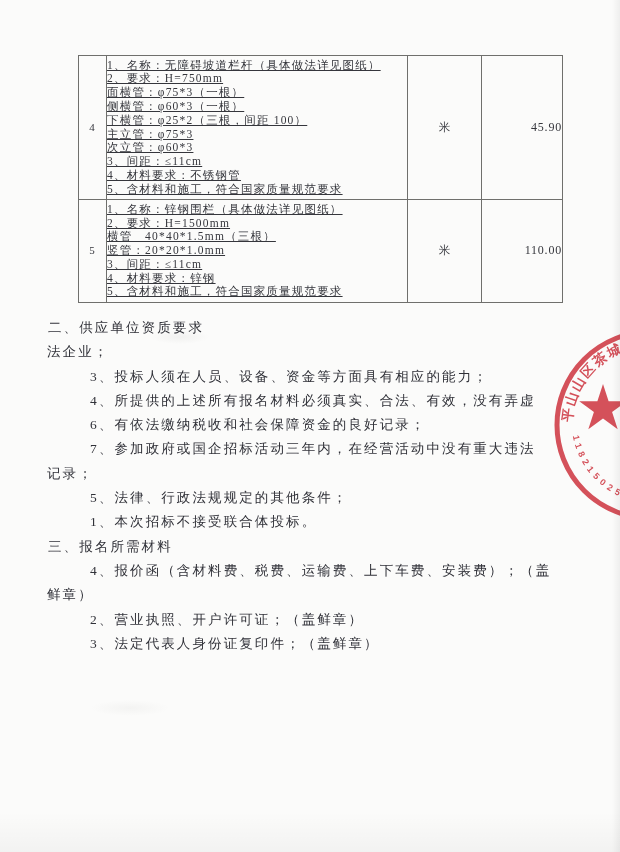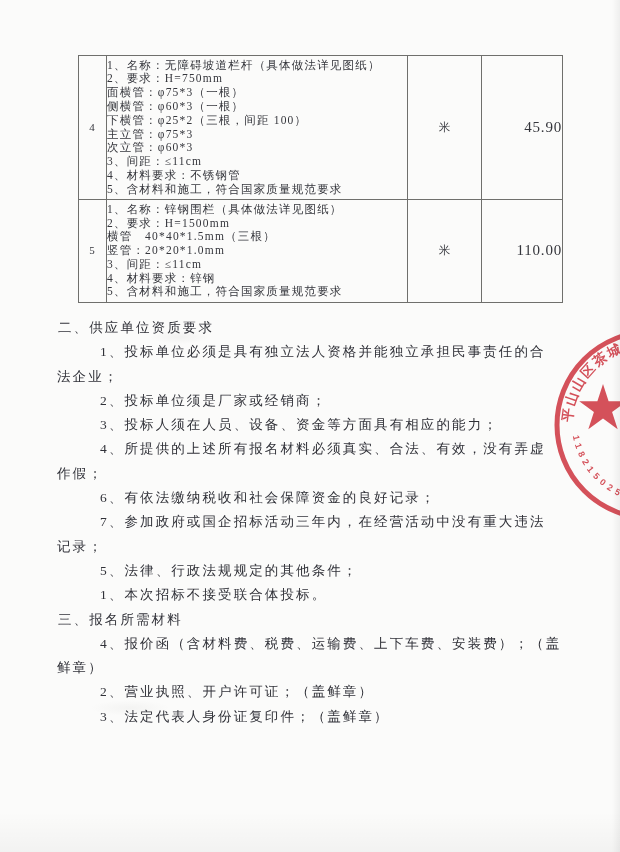--- a/index.html
+++ b/index.html
@@ -36,29 +36,30 @@
     border:1px solid #6f6f6c;
     vertical-align:middle;
     padding:0;
   }
   td.c-no{width:27px;text-align:center;font-size:11px;}
   td.c-desc{
     width:300px;
     vertical-align:top;
     padding:3px 4px 2px 7px;
     white-space:pre-line;
+    text-decoration:underline;
   }
   td.c-unit{width:73px;text-align:center;font-size:11.5px;letter-spacing:0;}
-  td.c-qty{width:80px;text-align:right;padding-right:7px;font-size:15px;letter-spacing:0.8px;}
+  td.c-qty{width:80px;text-align:right;padding-right:7px;font-size:12px;letter-spacing:0.8px;}
   tr.r4{height:144px;}
   tr.r5{height:103px;}
 
   
   .body-text{
-    position:absolute;left:57px;top:316px;width:560px;
+    position:absolute;left:47px;top:316px;width:560px;
     font-size:13.5px;letter-spacing:2.1px;line-height:24.3px;
     color:#303138;
   }
   .bline{white-space:nowrap;height:24.3px;}
   .bline--heading{padding-left:1px;}
   .bline--item{padding-left:43px;}
   .bline--cont{padding-left:0;}
 
   
   .stamp{
@@ -107,26 +108,23 @@
 4、材料要求：锌钢
 5、含材料和施工，符合国家质量规范要求</td>
         <td class="c-unit">米</td>
         <td class="c-qty">110.00</td>
       </tr>
     </tbody>
   </table>
 
   <div class="body-text">
       <div class="bline bline--heading">二、供应单位资质要求</div>
-      <div class="bline bline--item">1、投标单位必须是具有独立法人资格并能独立承担民事责任的合</div>
       <div class="bline bline--cont">法企业；</div>
-      <div class="bline bline--item">2、投标单位须是厂家或经销商；</div>
       <div class="bline bline--item">3、投标人须在人员、设备、资金等方面具有相应的能力；</div>
       <div class="bline bline--item">4、所提供的上述所有报名材料必须真实、合法、有效，没有弄虚</div>
-      <div class="bline bline--cont">作假；</div>
       <div class="bline bline--item">6、有依法缴纳税收和社会保障资金的良好记录；</div>
       <div class="bline bline--item">7、参加政府或国企招标活动三年内，在经营活动中没有重大违法</div>
       <div class="bline bline--cont">记录；</div>
       <div class="bline bline--item">5、法律、行政法规规定的其他条件；</div>
       <div class="bline bline--item">1、本次招标不接受联合体投标。</div>
       <div class="bline bline--heading">三、报名所需材料</div>
       <div class="bline bline--item">4、报价函（含材料费、税费、运输费、上下车费、安装费）；（盖</div>
       <div class="bline bline--cont">鲜章）</div>
       <div class="bline bline--item">2、营业执照、开户许可证；（盖鲜章）</div>
       <div class="bline bline--item">3、法定代表人身份证复印件；（盖鲜章）</div>

